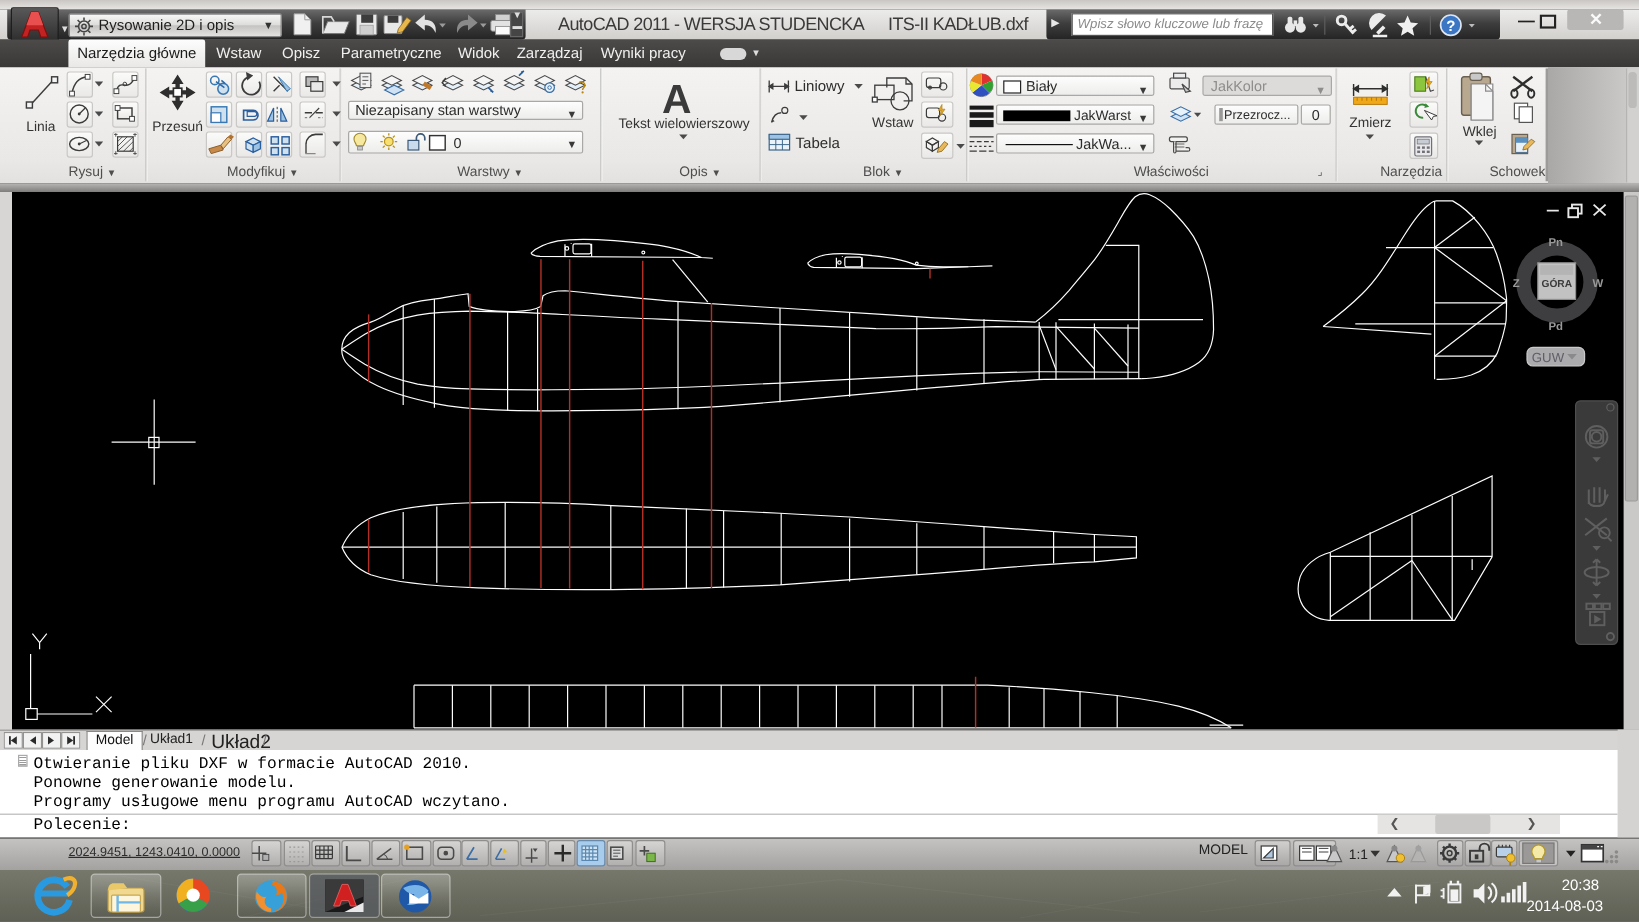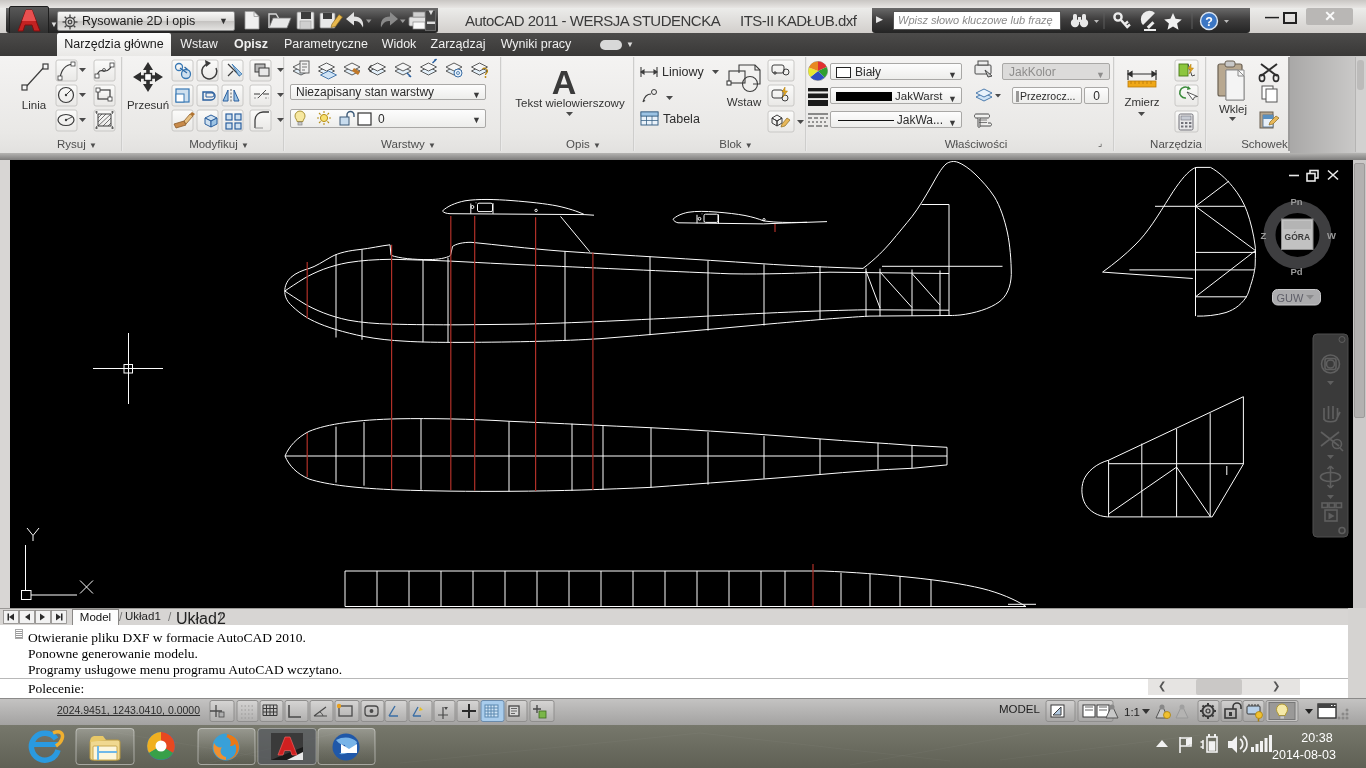--- a/index.html
+++ b/index.html
@@ -141,21 +141,21 @@
   </svg>
   <div class="abs" id="closebtn"></div>
   <div class="abs winbtn" style="left:1262px;top:9px;width:20px;font-weight:bold;color:#222;">—</div>
   <svg class="abs" style="left:1283px;top:12px;" width="14" height="12" viewBox="0 0 14 12">
       <rect x="1" y="1" width="12" height="10" fill="none" stroke="#222" stroke-width="2"></rect>
     </svg>
   <div class="abs winbtn" style="left:1320px;top:8px;width:20px;color:#fafafa;font-weight:bold;">✕</div>
   <div class="abs" id="tabrow"></div>
   <div class="abs" id="activetab">Narzędzia główne</div>
   <div class="abs rtab" style="left:176px;width:46px;">Wstaw</div>
-  <div class="abs rtab" style="left:230px;width:42px;font-weight:bold;">Opisz</div>
+  <div class="abs rtab" style="left:230px;width:42px;">Opisz</div>
   <div class="abs rtab" style="left:281px;width:90px;">Parametryczne</div>
   <div class="abs rtab" style="left:378px;width:42px;">Widok</div>
   <div class="abs rtab" style="left:428px;width:60px;">Zarządzaj</div>
   <div class="abs rtab" style="left:496px;width:80px;">Wyniki pracy</div>
   <div class="abs" style="left:600px;top:40px;width:22px;height:10px;background:#d8d8d8;border-radius:5px;"></div>
   <div class="abs" style="left:626px;top:40px;color:#ddd;font-size:8px;">▼</div>
   <div class="abs" id="ribbon"></div>
   <div class="abs" id="ribbonright"></div>
 
   <div class="abs psep" style="left:121px;"></div>
@@ -673,25 +673,25 @@
       </g>
   </svg>
   <div class="abs" style="left:72px;top:609px;width:47px;height:16px;background:#fdfdfd;border:1px solid #8a8886;border-bottom:none;color:#111;font-size:11.5px;text-align:center;line-height:15px;">Model</div>
   <div class="abs" style="left:125px;top:610px;color:#222;font-size:11.5px;">Układ1</div>
   <div class="abs" style="left:119px;top:610px;color:#777;font-size:12px;">/</div>
   <div class="abs" style="left:168px;top:610px;color:#777;font-size:12px;">/</div>
   <div class="abs" style="left:176px;top:610px;color:#222;font-size:16px;">Układ2</div>
   <div class="abs" style="left:219px;top:610px;color:#777;font-size:12px;">/</div>
   <div class="abs" id="cmd"></div>
   <div class="abs" style="left:15px;top:629px;width:8px;height:10px;background:repeating-linear-gradient(0deg,#9a9a9a 0 1px,#fff 1px 2px);border:1px solid #aaa;"></div>
-  <div class="abs" style="left:28px;top:630px;font-family:Liberation Serif, serif;font-size:13.5px;color:#000;line-height:16.2px;white-space:pre;">Otwieranie pliku DXF w formacie AutoCAD 2010.
+  <div class="abs" style="left:28px;top:630px;font-family:Liberation Mono, monospace;font-size:13.5px;color:#000;line-height:16.2px;white-space:pre;">Otwieranie pliku DXF w formacie AutoCAD 2010.
 Ponowne generowanie modelu.
 Programy usługowe menu programu AutoCAD wczytano.</div>
   <div class="abs" style="left:0px;top:677.5px;width:1348px;height:1px;background:#b8b8b8;"></div>
-  <div class="abs" style="left:28px;top:681px;font-family:Liberation Serif, serif;font-size:13.5px;color:#000;">Polecenie:</div>
+  <div class="abs" style="left:28px;top:681px;font-family:Liberation Mono, monospace;font-size:13.5px;color:#000;">Polecenie:</div>
   <div class="abs" style="left:1148px;top:679px;width:152px;height:16px;background:#e6e4e2;"></div>
   <div class="abs" style="left:1196px;top:679px;width:46px;height:16px;background:#cac8c6;border-radius:2px;"></div>
   <div class="abs" style="left:1158px;top:680px;color:#555;font-size:10px;">❮</div>
   <div class="abs" style="left:1272px;top:680px;color:#555;font-size:10px;">❯</div>
   <div class="abs" style="left:1348px;top:608px;width:18px;height:90px;background:#d5d3d1;"></div>
   <div class="abs" id="statusbar"></div>
   <div class="abs" style="left:57px;top:704px;color:#2c2c2c;font-size:10.5px;text-decoration:underline;">2024.9451, 1243.0410, 0.0000</div>
   <svg class="abs" style="left:206px;top:699px;" width="352" height="25" viewBox="0 0 352 25">
     <defs>
         <linearGradient id="sbtn" x1="0" y1="0" x2="0" y2="1">

